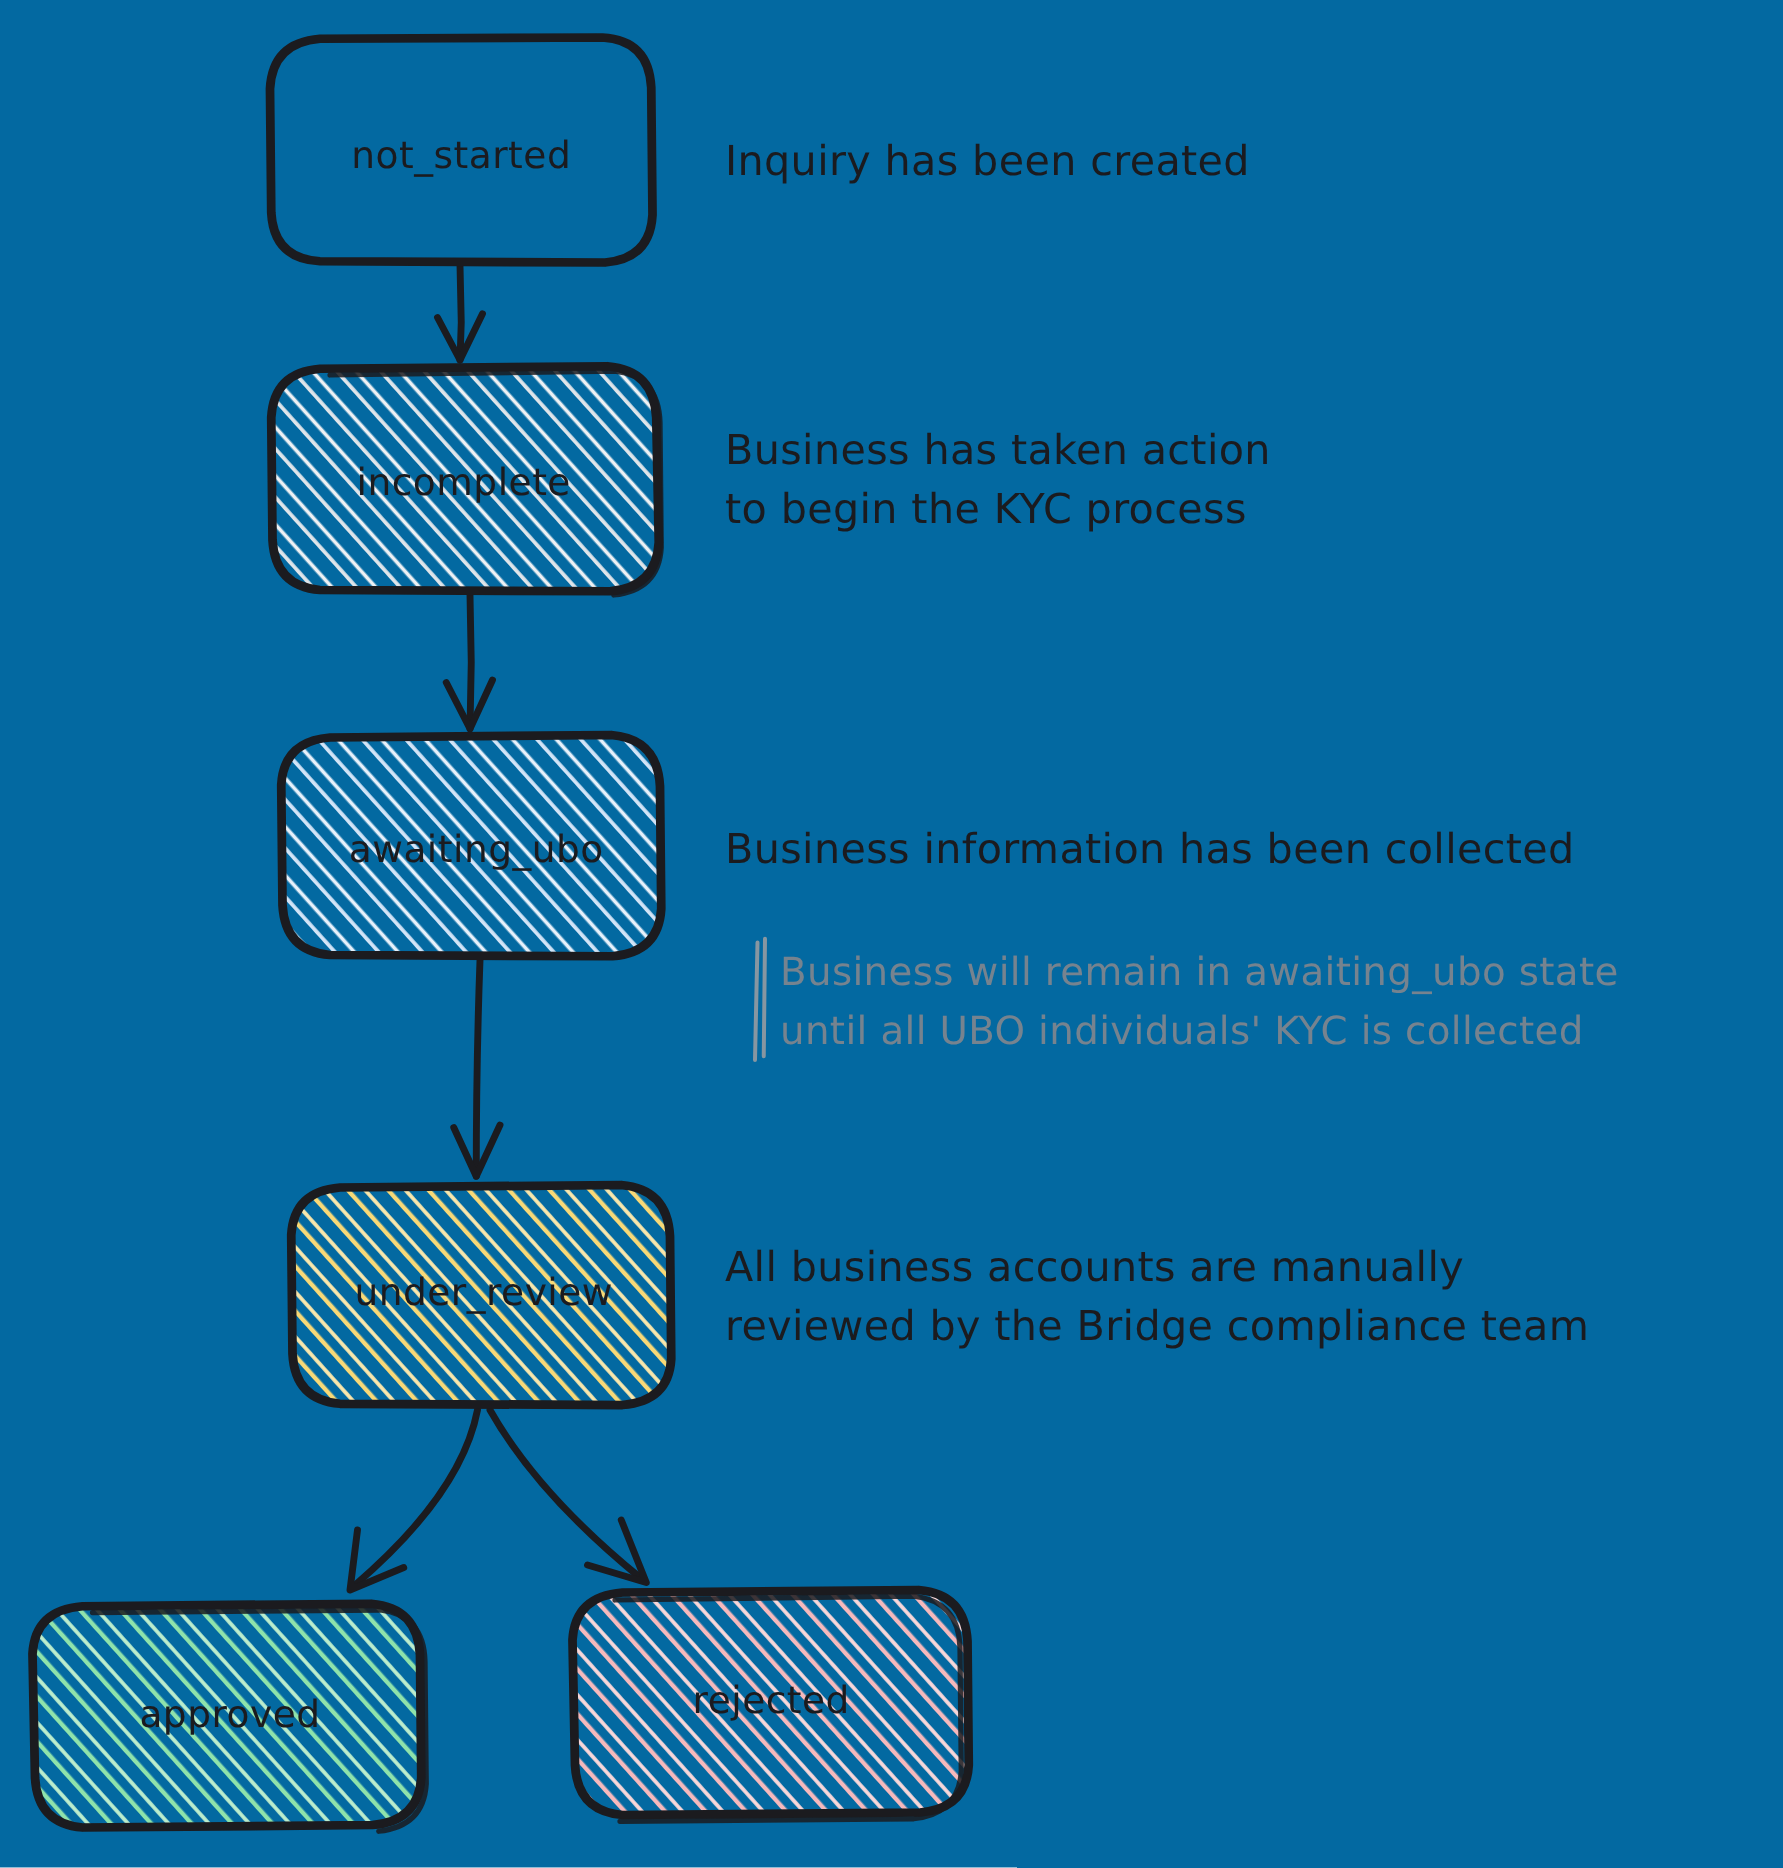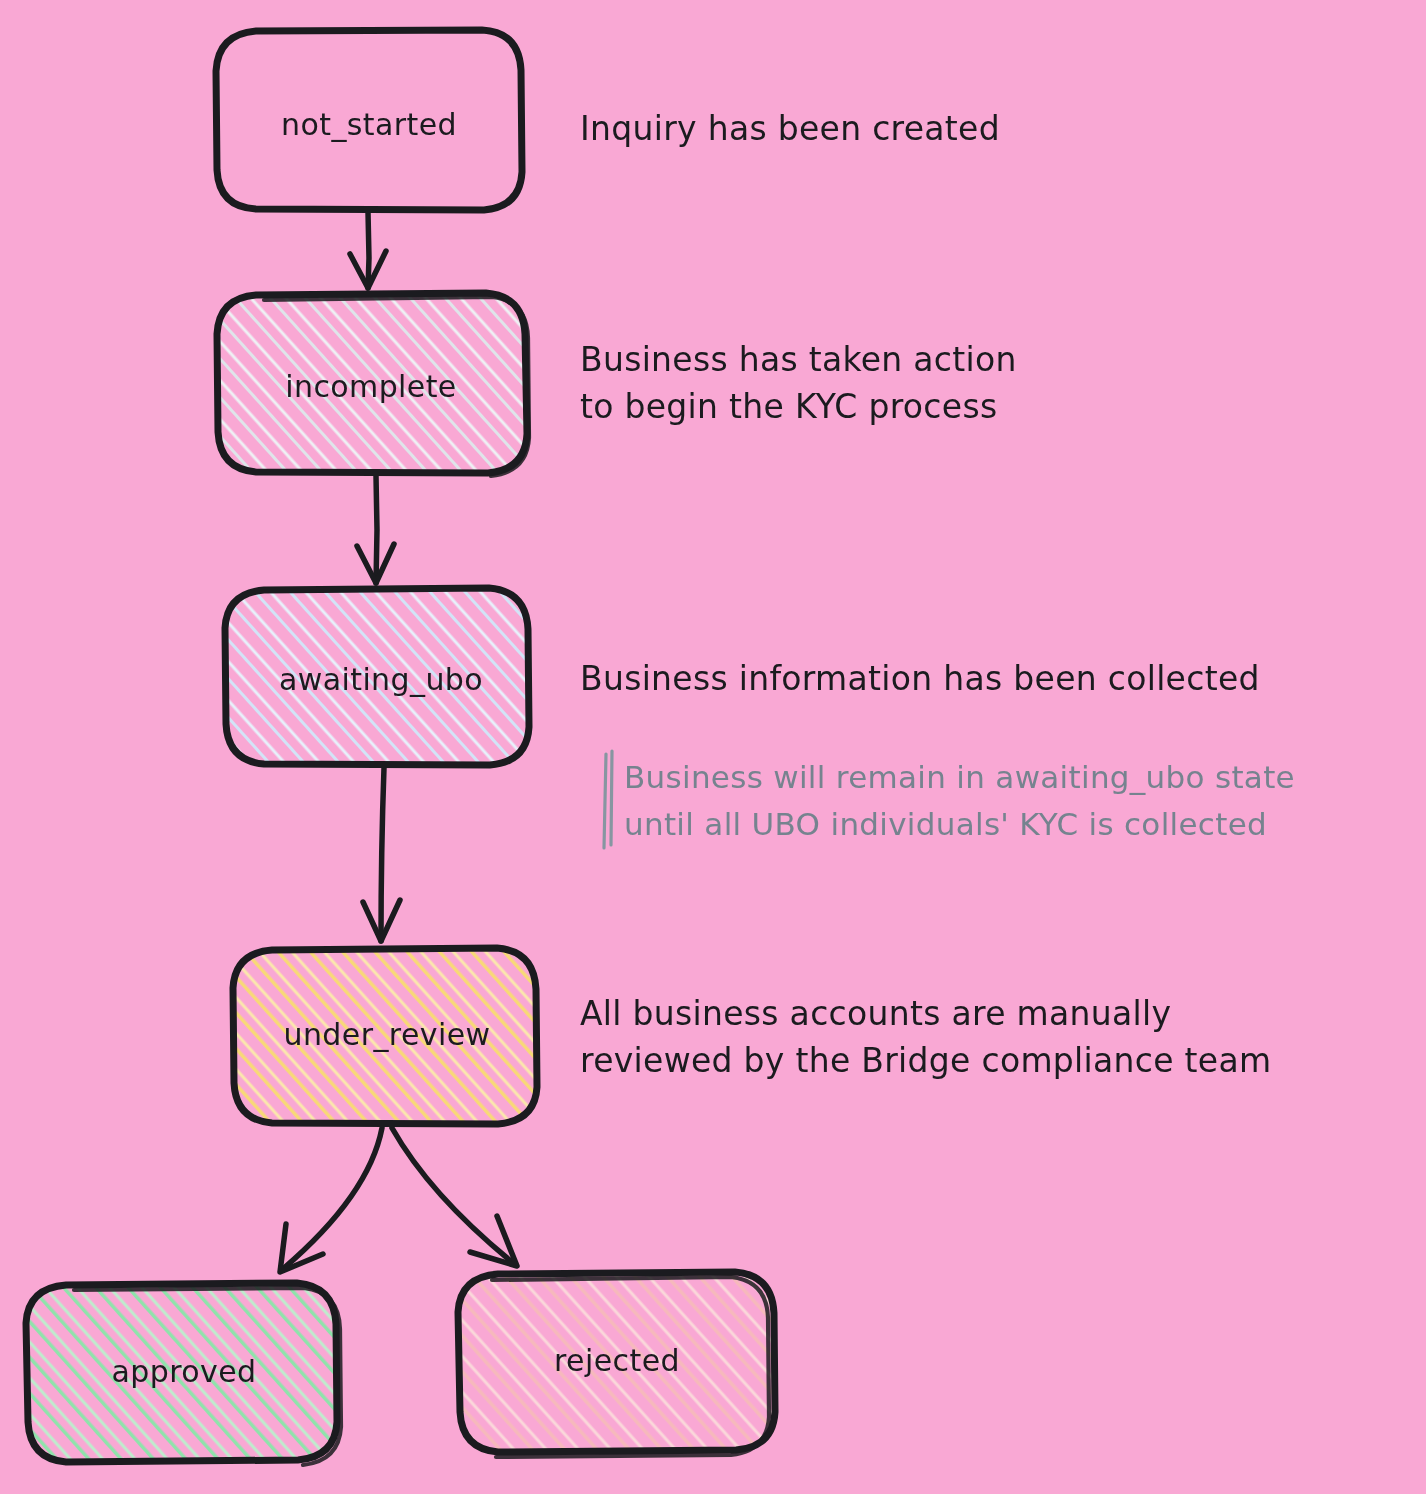--- a/index.html
+++ b/index.html
@@ -8,21 +8,21 @@
     padding: 0;
     background: #ffffff;
   }
   body {
     font-family: "DejaVu Sans", sans-serif;
   }
   #canvas {
     position: relative;
     width: 1426px;
     height: 1494px;
-    background: #f9a8d4;
+    background: #0369a1;
     overflow: hidden;
   }
   #diagram-svg {
     position: absolute;
     left: 0;
     top: 0;
     width: 1426px;
     height: 1494px;
   }
   .node-label {

